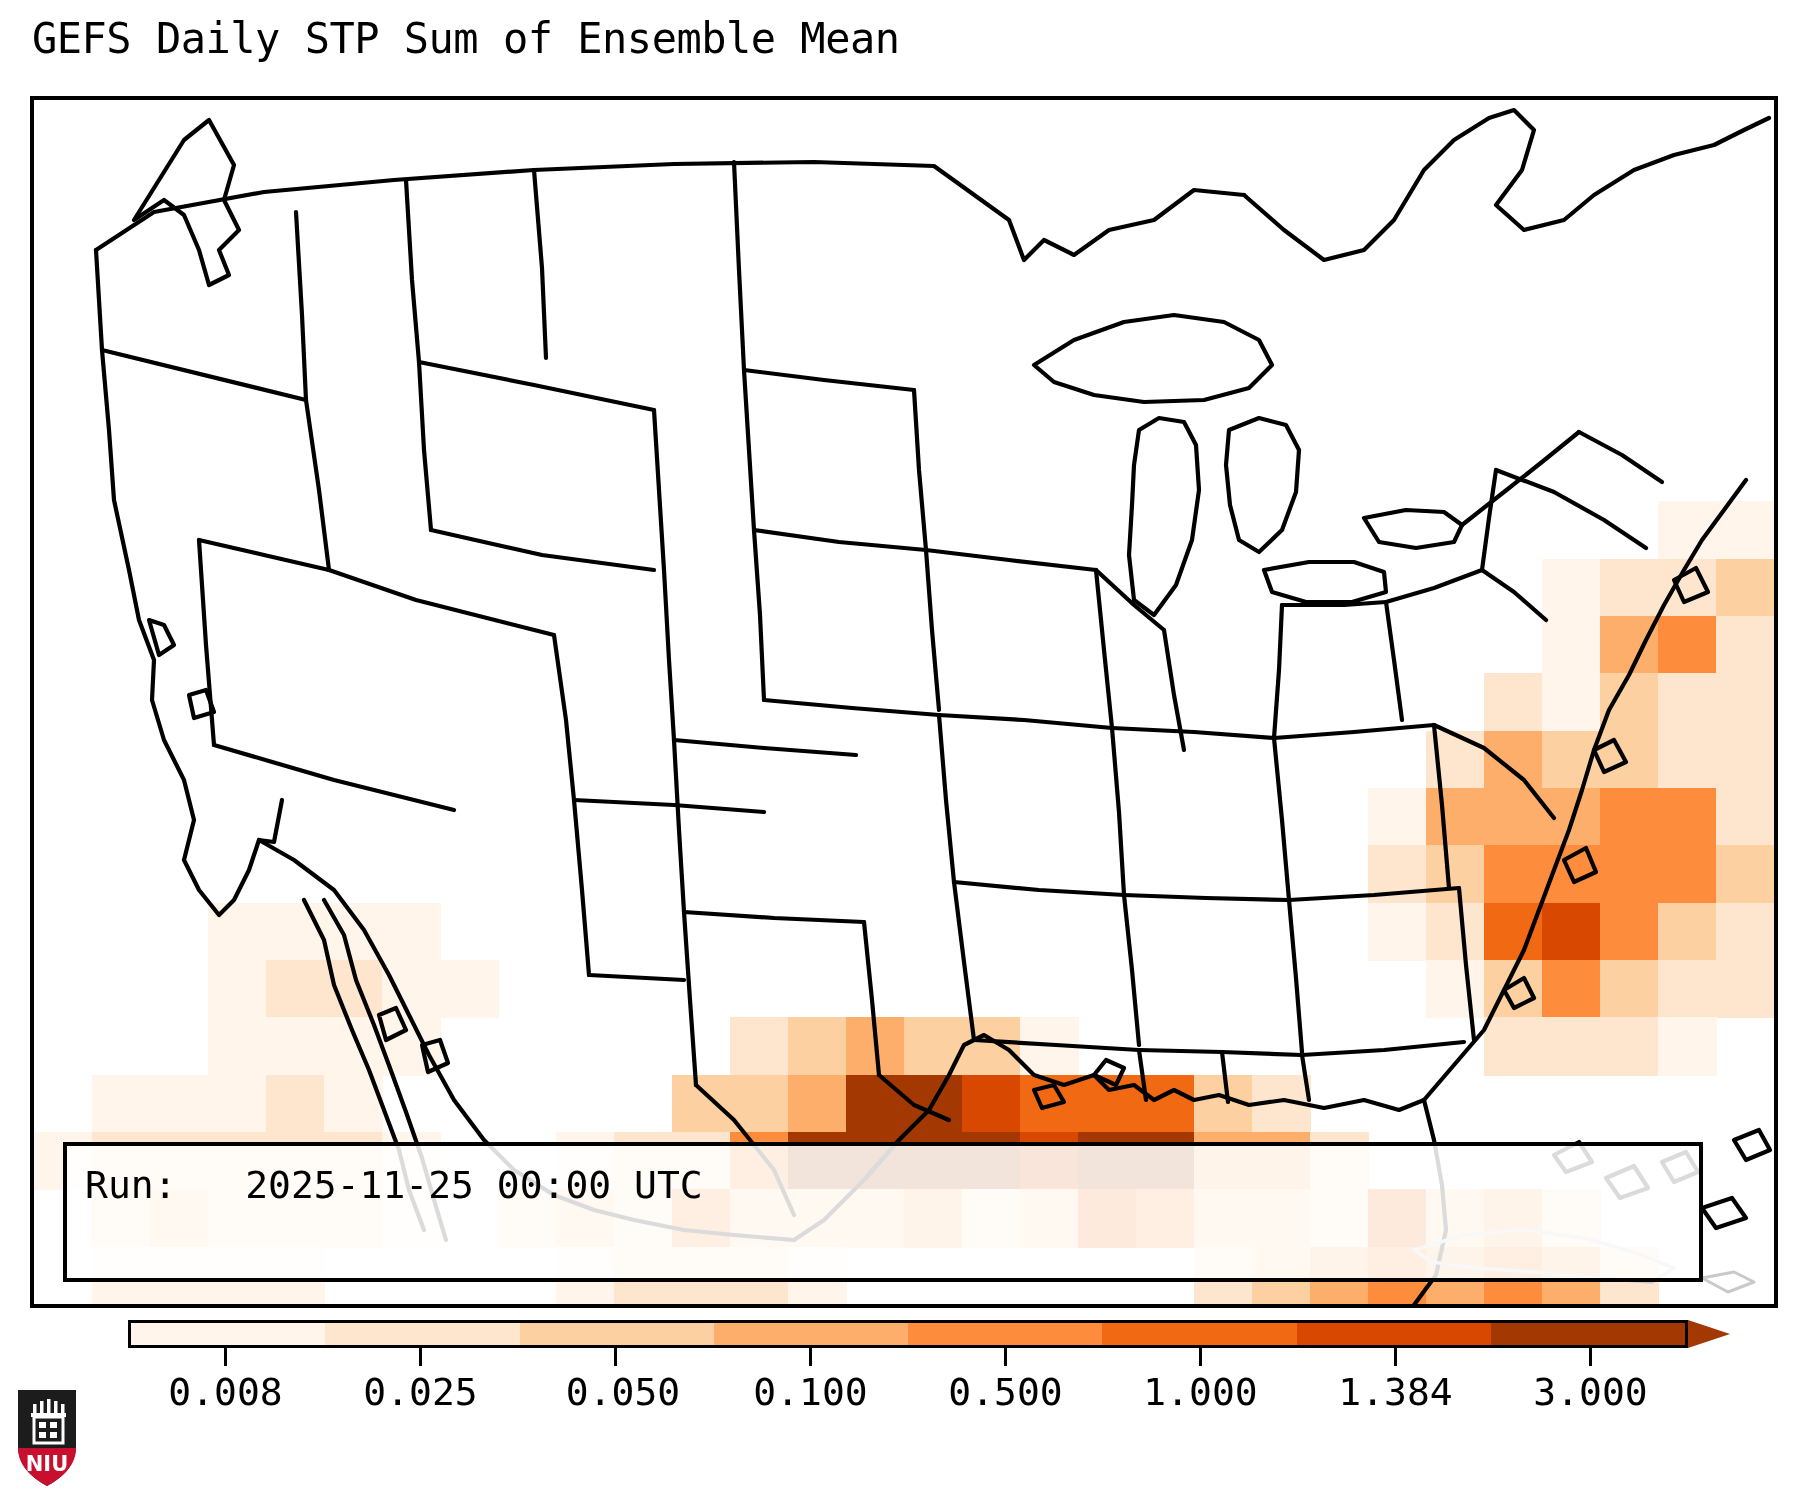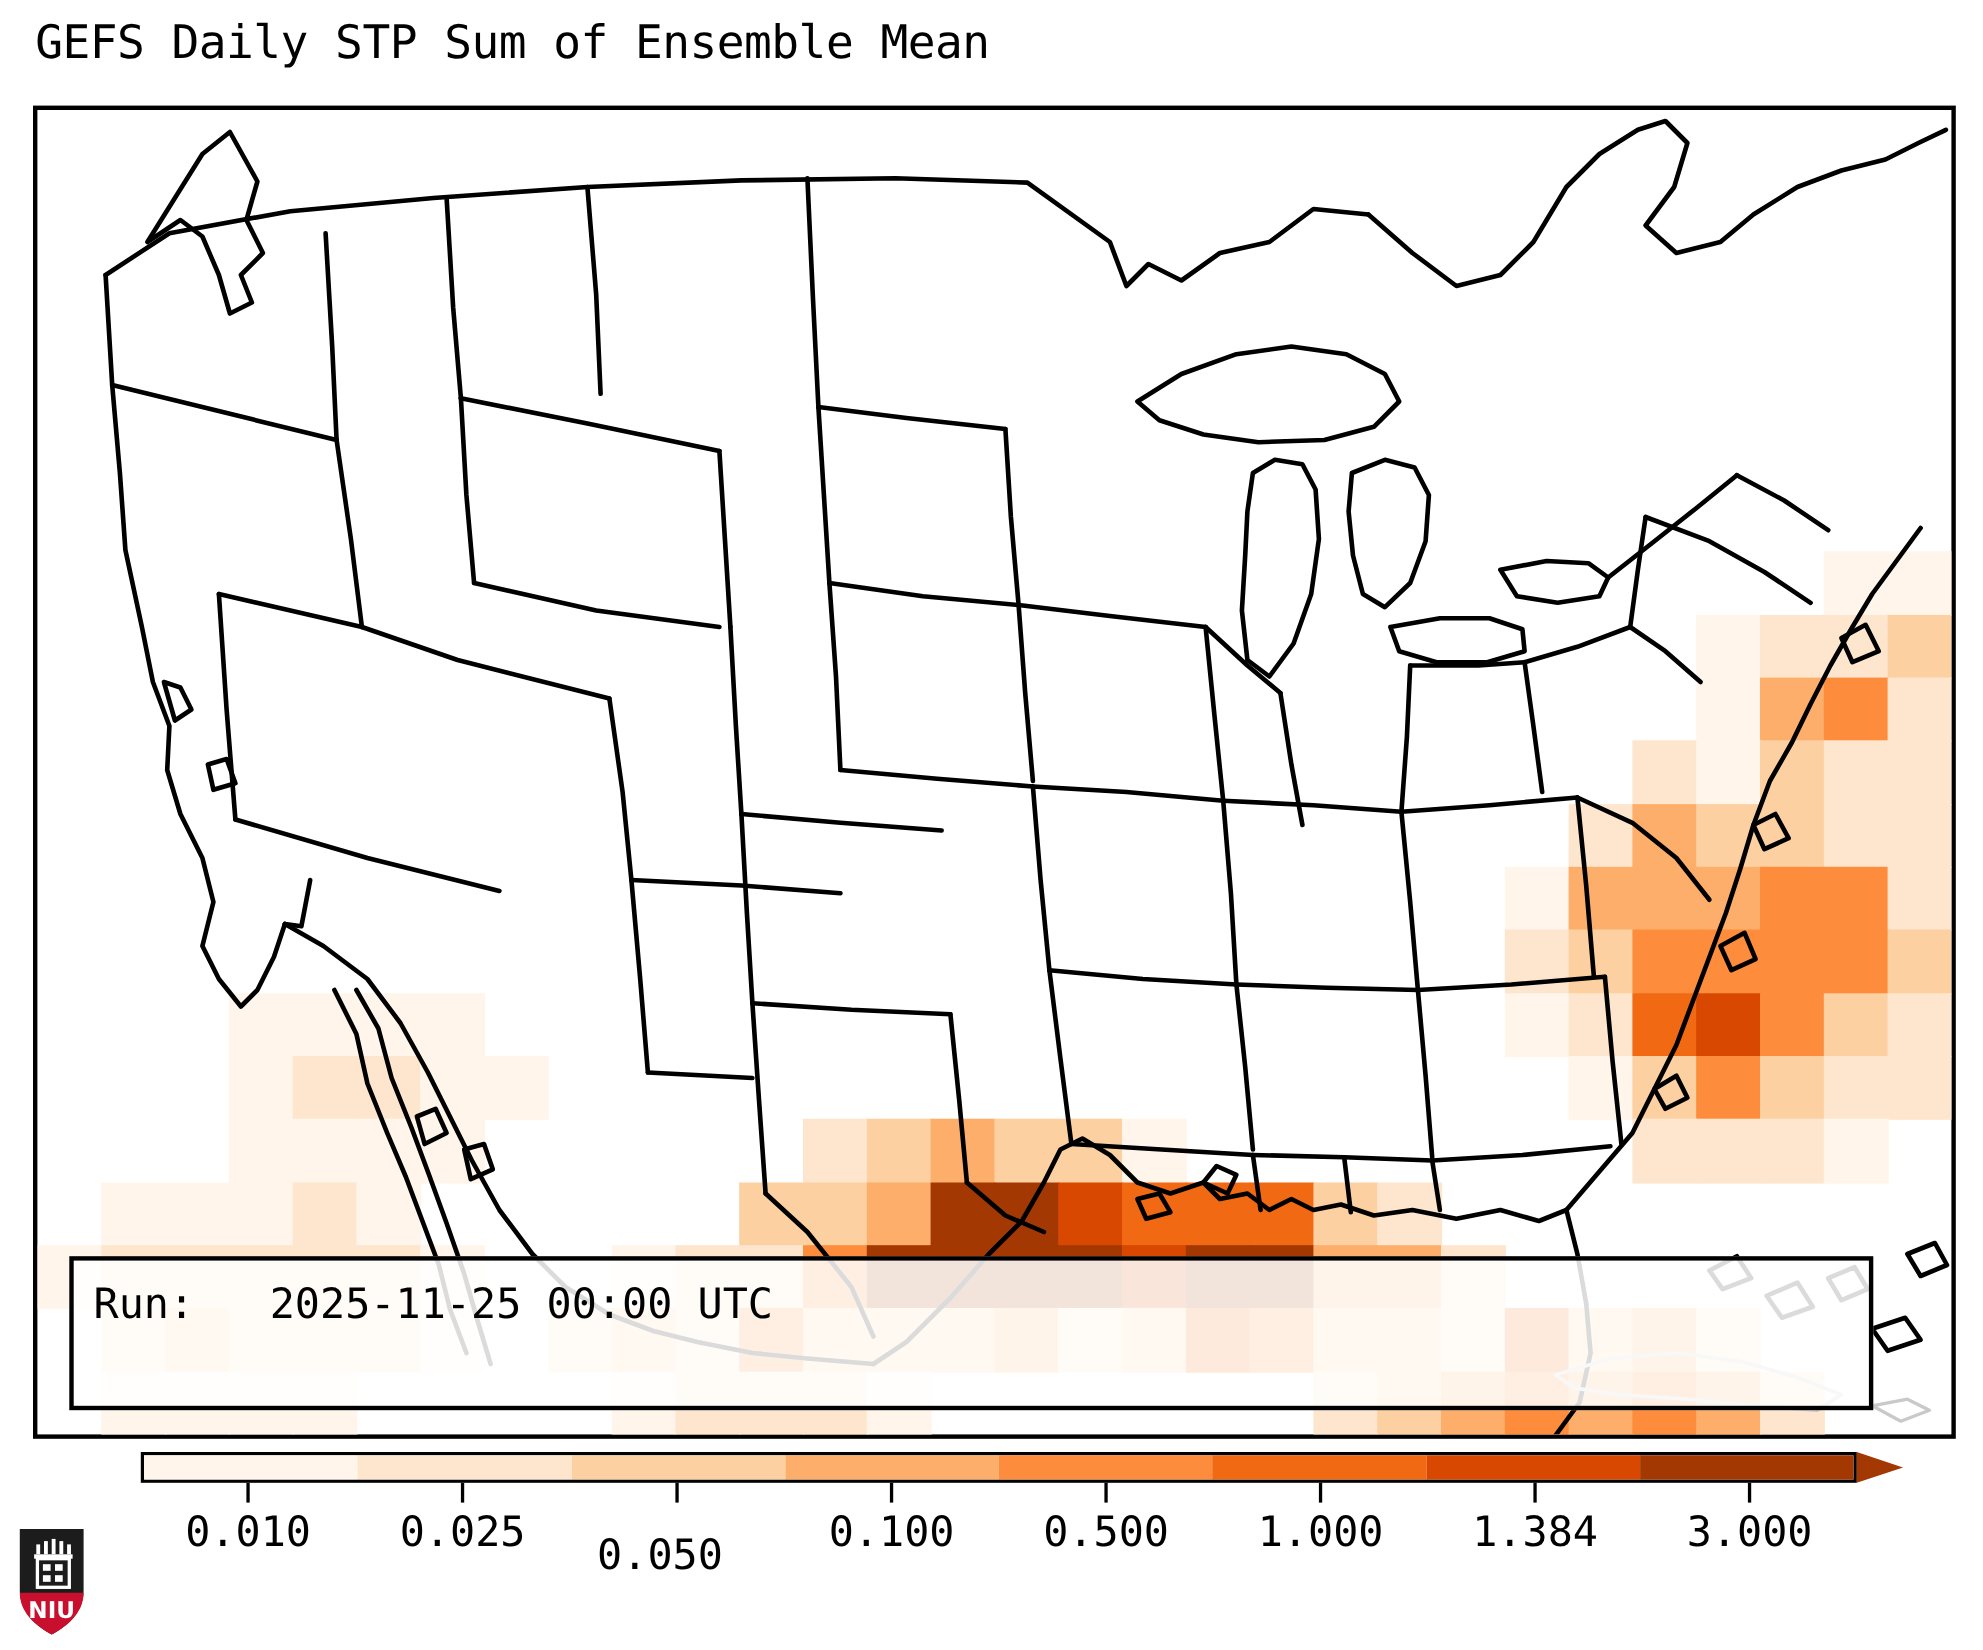--- a/index.html
+++ b/index.html
@@ -372,25 +372,25 @@
       <div class="seg" style="background: rgb(254, 230, 206);"></div>
       <div class="seg" style="background: rgb(253, 208, 162);"></div>
       <div class="seg" style="background: rgb(253, 174, 107);"></div>
       <div class="seg" style="background: rgb(253, 141, 60);"></div>
       <div class="seg" style="background: rgb(241, 105, 19);"></div>
       <div class="seg" style="background: rgb(217, 72, 1);"></div>
       <div class="seg" style="background: rgb(163, 56, 3);"></div>
     </div>
   <div id="cbar-tri-right" class="cbar-tri" style="border-left: 42px solid rgb(163, 56, 3);"></div>
 <div class="cbar-tick" style="left: 224px;"></div>
-    <div class="cbar-lbl" style="left: 225.5px;">0.010</div>
+    <div class="cbar-lbl" style="left: 225.5px;">0.008</div>
     <div class="cbar-tick" style="left: 419px;"></div>
     <div class="cbar-lbl" style="left: 420.5px;">0.025</div>
     <div class="cbar-tick" style="left: 614px;"></div>
-    <div class="cbar-lbl" style="left: 600px; margin-top: 21px;">0.050</div>
+    <div class="cbar-lbl" style="left: 623px;">0.050</div>
     <div class="cbar-tick" style="left: 809px;"></div>
     <div class="cbar-lbl" style="left: 810.5px;">0.100</div>
     <div class="cbar-tick" style="left: 1004px;"></div>
     <div class="cbar-lbl" style="left: 1005.5px;">0.500</div>
     <div class="cbar-tick" style="left: 1199px;"></div>
     <div class="cbar-lbl" style="left: 1200.5px;">1.000</div>
     <div class="cbar-tick" style="left: 1394px;"></div>
     <div class="cbar-lbl" style="left: 1395.5px;">1.384</div>
     <div class="cbar-tick" style="left: 1589px;"></div>
     <div class="cbar-lbl" style="left: 1590.5px;">3.000</div>

